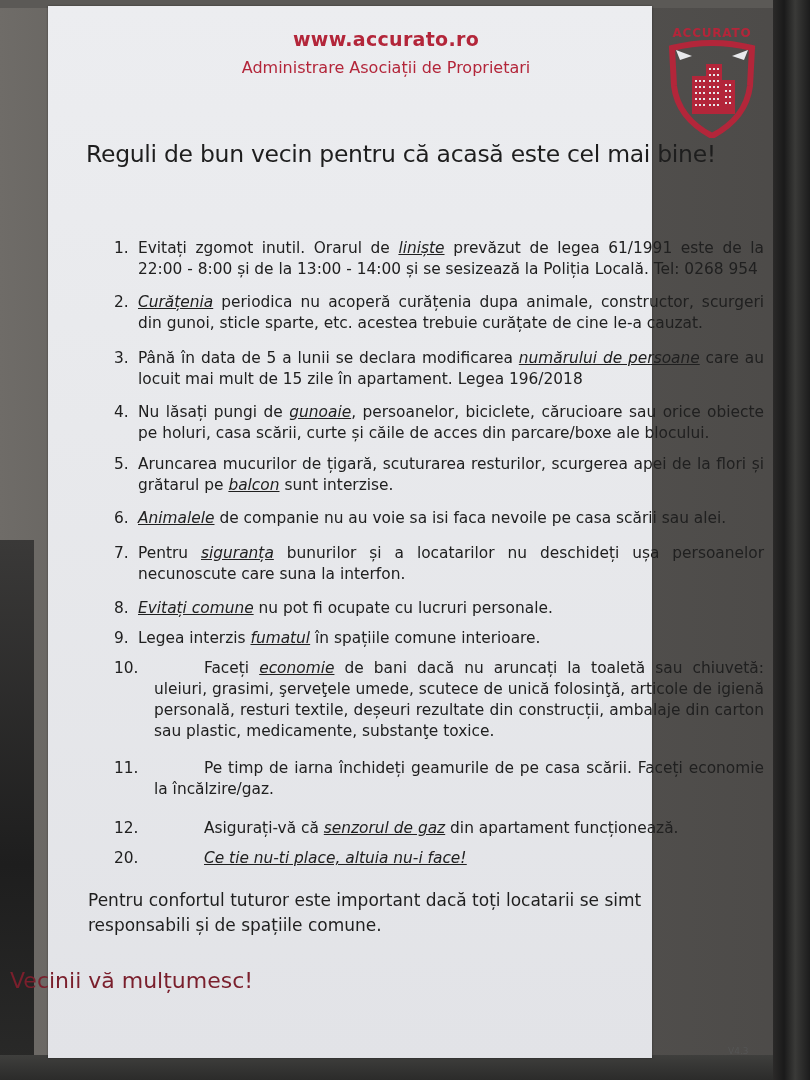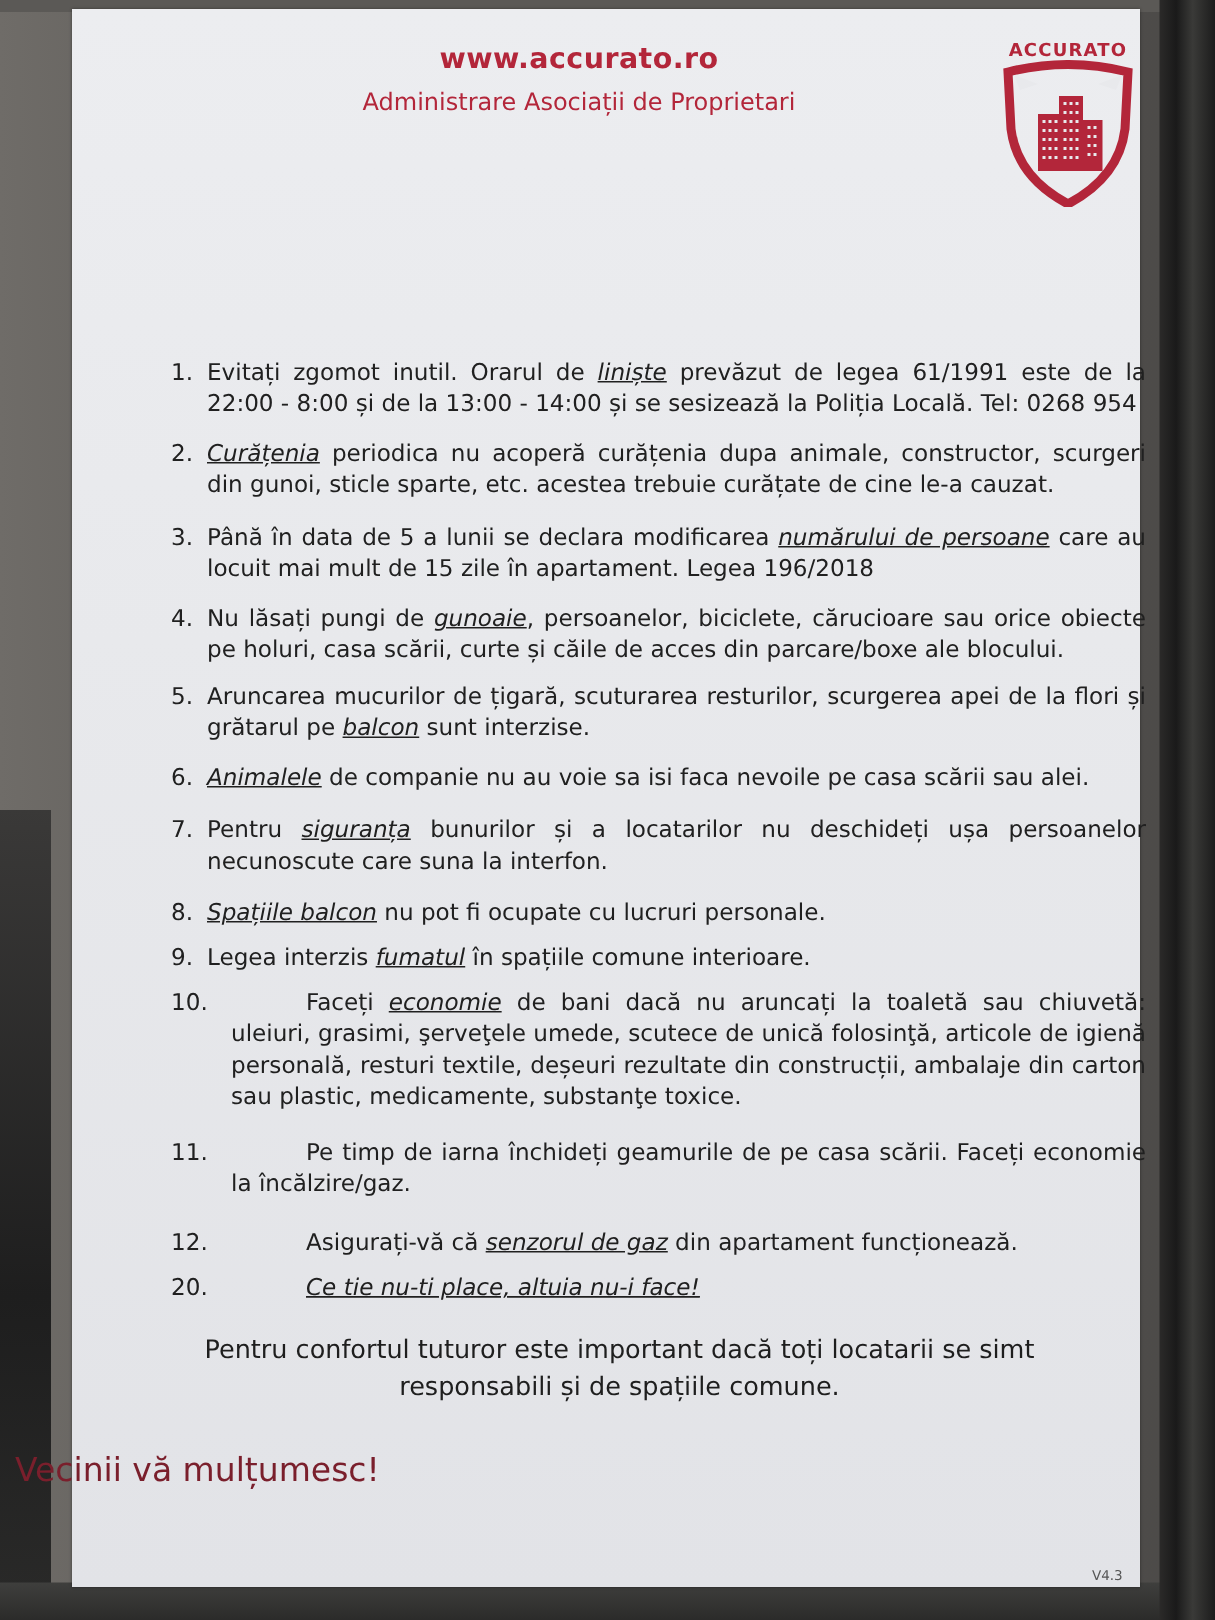--- a/index.html
+++ b/index.html
@@ -26,21 +26,21 @@
       position: absolute; left: 0; top: 1055px; width: 810px; height: 25px;
       background: linear-gradient(180deg, #3f3f3d 0%, #2b2b2a 100%);
     }
     .frame-right {
       position: absolute; left: 773px; top: 0; width: 37px; height: 1080px;
       background: linear-gradient(90deg, #2b2a29 0%, #1a1a1a 30%, #3a3a38 60%, #1c1c1c 100%);
     }
     .paper {
       position: absolute;
       left: 48px; top: 6px;
-      width: 712px; height: 1052px;
+      width: 604px; height: 1052px;
       background: linear-gradient(180deg, #ecedf0 0%, #e8e9ec 40%, #e2e3e7 100%);
       box-shadow: 0 0 2px rgba(0,0,0,0.4);
     }
 
     .site-url {
       position: absolute; left: 0; top: 22px; width: 726px;
       text-align: center;
       padding-left: 0;
       color: #b3263a;
       font-size: 19px;
@@ -107,21 +107,21 @@
       display: block;
       padding-left: 24px;
       text-align: justify;
     }
     .rule.wide .num { width: 38px; }
     .rule.wide .body { text-indent: 34px; padding-left: 0; margin-left: 40px; }
     .u { text-decoration: underline; font-style: italic; }
 
     .closing {
       position: absolute; left: 40px; top: 882px; width: 650px;
-      text-align: center;
+      text-align: left;
       color: #1e1e1e;
       font-size: 17px;
       line-height: 25px;
     }
     .thanks {
       position: absolute; left: 0; top: 962px; width: 726px;
       text-align: left;
       color: #7a1f2c;
       font-size: 22px;
       margin-left: -38px;
@@ -199,20 +199,21 @@
         <rect x="59" y="50" width="2" height="2"></rect>
           <rect x="63" y="50" width="2" height="2"></rect>
         <rect x="59" y="56" width="2" height="2"></rect>
           <rect x="63" y="56" width="2" height="2"></rect>
         <rect x="59" y="62" width="2" height="2"></rect>
           <rect x="63" y="62" width="2" height="2"></rect>
       </g>
     </svg>
   </div>
 
+  <div class="main-title">Reguli de bun vecin pentru că acasă este cel mai bine!</div>
 
   <div class="rules">
     <div class="rule" style="top:0px">
         <span class="num">1.</span>
         <span class="body"><span>Evitați zgomot inutil. Orarul de </span><span class="u">liniște</span><span> prevăzut de legea 61/1991 este de la 22:00 - 8:00 și de la 13:00 - 14:00 și se sesizează la Poliția Locală. Tel: 0268 954</span></span>
       </div>
     <div class="rule" style="top:54px">
         <span class="num">2.</span>
         <span class="body"><span class="u">Curățenia</span><span> periodica nu acoperă curățenia dupa animale, constructor, scurgeri din gunoi, sticle sparte, etc. acestea trebuie curățate de cine le-a cauzat.</span></span>
       </div>
@@ -231,21 +232,21 @@
     <div class="rule" style="top:270px">
         <span class="num">6.</span>
         <span class="body"><span class="u">Animalele</span><span> de companie nu au voie sa isi faca nevoile pe casa scării sau alei.</span></span>
       </div>
     <div class="rule" style="top:305px">
         <span class="num">7.</span>
         <span class="body"><span>Pentru </span><span class="u">siguranța</span><span> bunurilor și a locatarilor nu deschideți ușa persoanelor necunoscute care suna la interfon.</span></span>
       </div>
     <div class="rule" style="top:360px">
         <span class="num">8.</span>
-        <span class="body"><span class="u">Spațiile balcon</span><span> nu pot fi ocupate cu lucruri personale.</span></span>
+        <span class="body"><span class="u">Evitați comune</span><span> nu pot fi ocupate cu lucruri personale.</span></span>
       </div>
     <div class="rule" style="top:390px">
         <span class="num">9.</span>
         <span class="body"><span>Legea interzis </span><span class="u">fumatul</span><span> în spațiile comune interioare.</span></span>
       </div>
     <div class="rule wide" style="top:420px">
         <span class="num">10.</span>
         <span class="body" style="text-indent: 50px;"><span>Faceți </span><span class="u">economie</span><span> de bani dacă nu aruncați la toaletă sau chiuvetă: uleiuri, grasimi, şerveţele umede, scutece de unică folosinţă, articole de igienă personală, resturi textile, deșeuri rezultate din construcții, ambalaje din carton sau plastic, medicamente, substanţe toxice.</span></span>
       </div>
     <div class="rule wide" style="top:520px">

